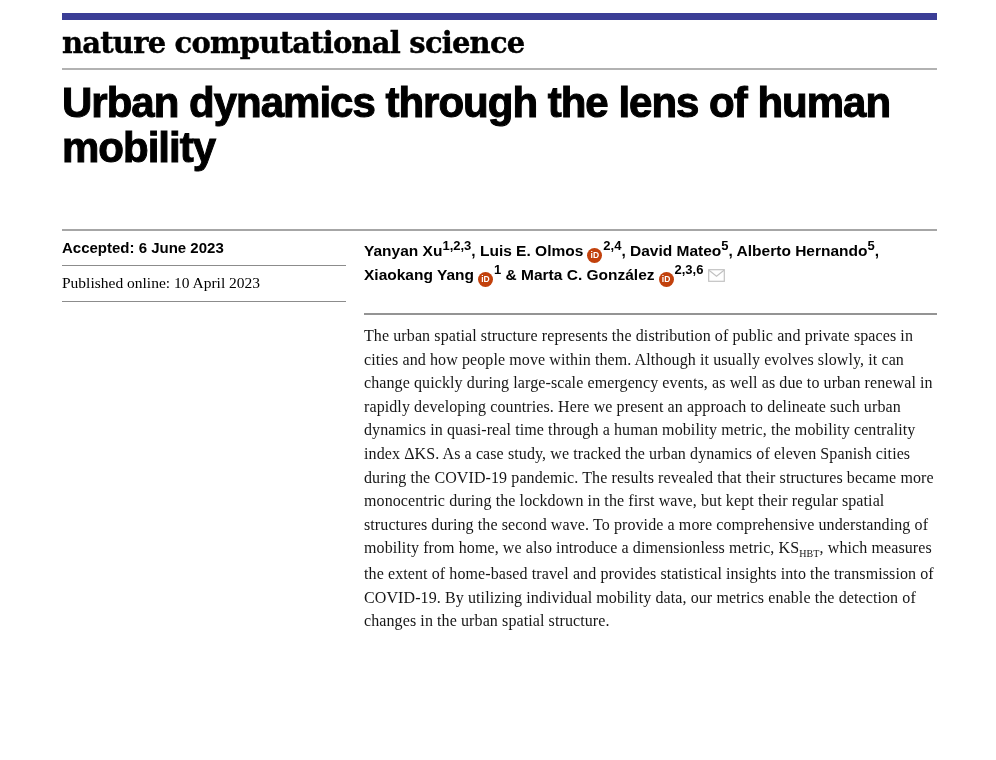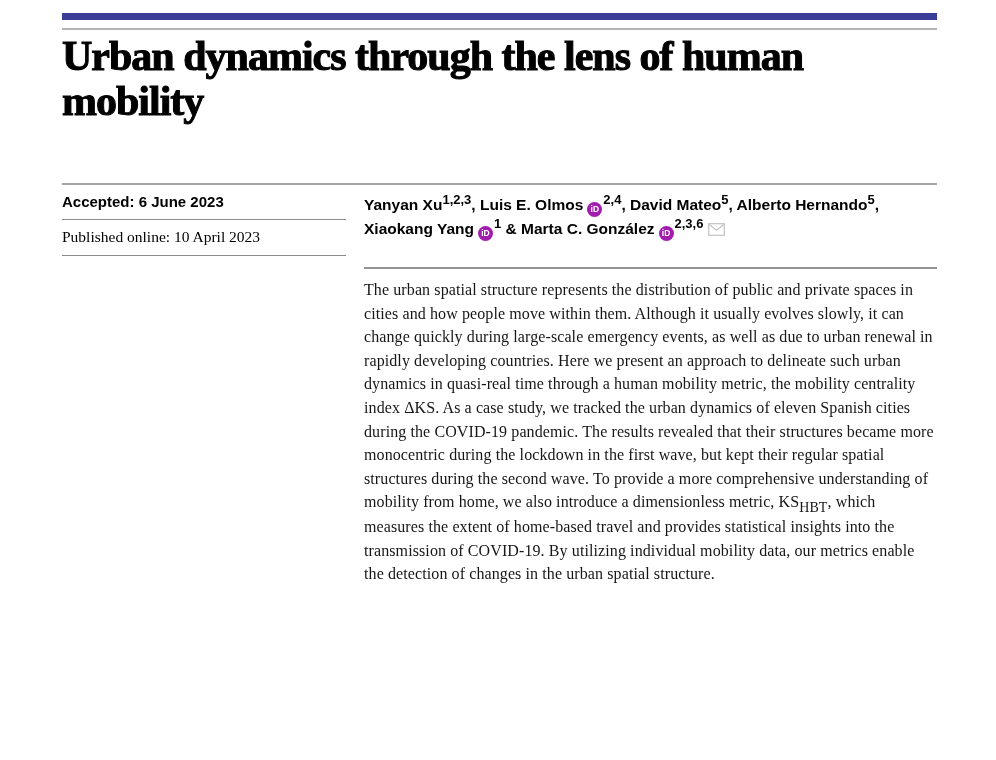--- a/index.html
+++ b/index.html
@@ -49,22 +49,22 @@
     color: #0680be;
     text-decoration: none;
     letter-spacing: 0.1px;
   }
 
   .rule { border: none; }
   .rule-thick { border-top: 2px solid #b2b2b2; }
   .rule-article { margin-top: 8px; }
 
   .title {
-    margin-top: 4px;
-    font-family: Liberation Serif, serif;
+    margin-top: 10px;
+    font-family: Liberation Sans, sans-serif;
     font-weight: 700;
     font-size: 42px;
     line-height: 45px;
     letter-spacing: -1px;
     color: #000;
     -webkit-text-stroke: 1px #000;
   }
 
   .rule-mid { margin-top: 59px; border-top: 2px solid #a6a6a6; }
 
@@ -114,21 +114,21 @@
     vertical-align: baseline;
     position: relative;
     top: -0.5em;
     letter-spacing: 0;
   }
   .orcid-icon {
     display: inline-block;
     width: 15px;
     height: 15px;
     border-radius: 50%;
-    background: #a21caf;
+    background: #c2410c;
     color: #fff;
     font-size: 8.5px;
     font-weight: 700;
     line-height: 15px;
     text-align: center;
     vertical-align: -2px;
     margin: 0 1px 0 4px;
     font-style: normal;
   }
   .email-icon { margin-left: 5px; vertical-align: -2px; }
@@ -137,33 +137,34 @@
 
   .abstract {
     margin-top: 9px;
     font-family: "Liberation Serif", serif;
     font-size: 16px;
     line-height: 23.6px;
     color: #161616;
     letter-spacing: 0.1px;
   }
   .abstract sub {
-    font-size: 14px;
+    font-size: 10px;
     vertical-align: baseline;
     position: relative;
     top: 0.35em;
   }
 </style>
 </head>
 <body>
 
 <div class="page">
 
   <div class="topbar"></div>
 
+  <h1 class="wordmark">nature computational science</h1>
 
 
   <div class="rule rule-thick rule-article"></div>
 
   <h2 class="title">Urban dynamics through the lens of human mobility</h2>
 
   <div class="rule rule-mid"></div>
 
   <div class="columns">
 

